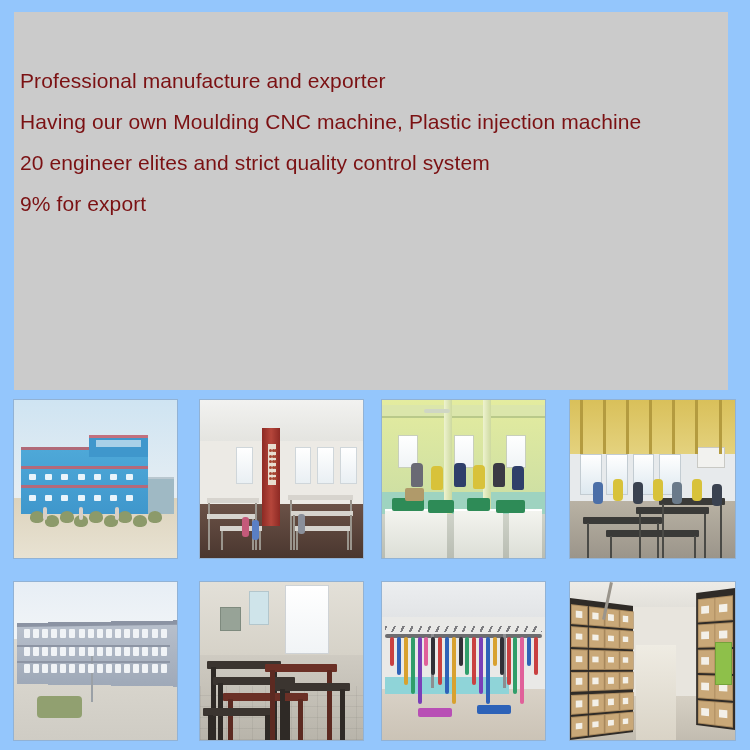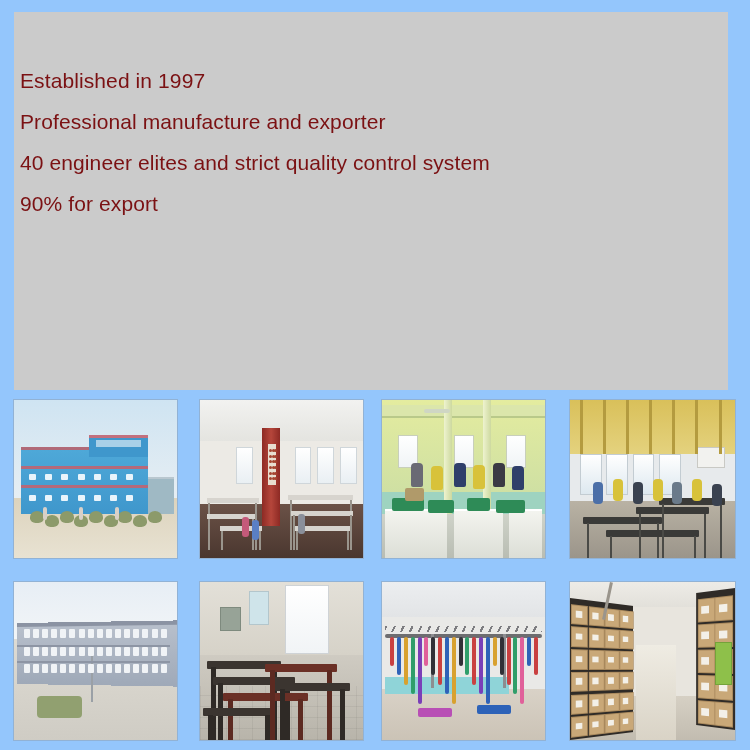--- a/index.html
+++ b/index.html
@@ -291,24 +291,24 @@
   .p8-beam { position: absolute; left: 22%; top: 0; width: 3px; height: 24%; background: #9a958c; transform: rotate(12deg); }
 </style>
 </head>
 <body>
 
 <div id="page">
 
   <div id="info-panel">
 
     <div id="info-lines">
-      <div class="info-line">Established in 1997</div>
       <div class="info-line">Professional manufacture and exporter</div>
-      <div class="info-line">40 engineer elites and strict quality control system</div>
-      <div class="info-line">90% for export</div>
+      <div class="info-line">Having our own Moulding CNC machine, Plastic injection machine</div>
+      <div class="info-line">20 engineer elites and strict quality control system</div>
+      <div class="info-line">9% for export</div>
     </div>
 
   </div>
 
   <div id="gallery">
 
     <div class="gallery-row" id="gallery-row-1">
 
       <div class="photo c0">
         <div class="ph-stage" id="p1">

